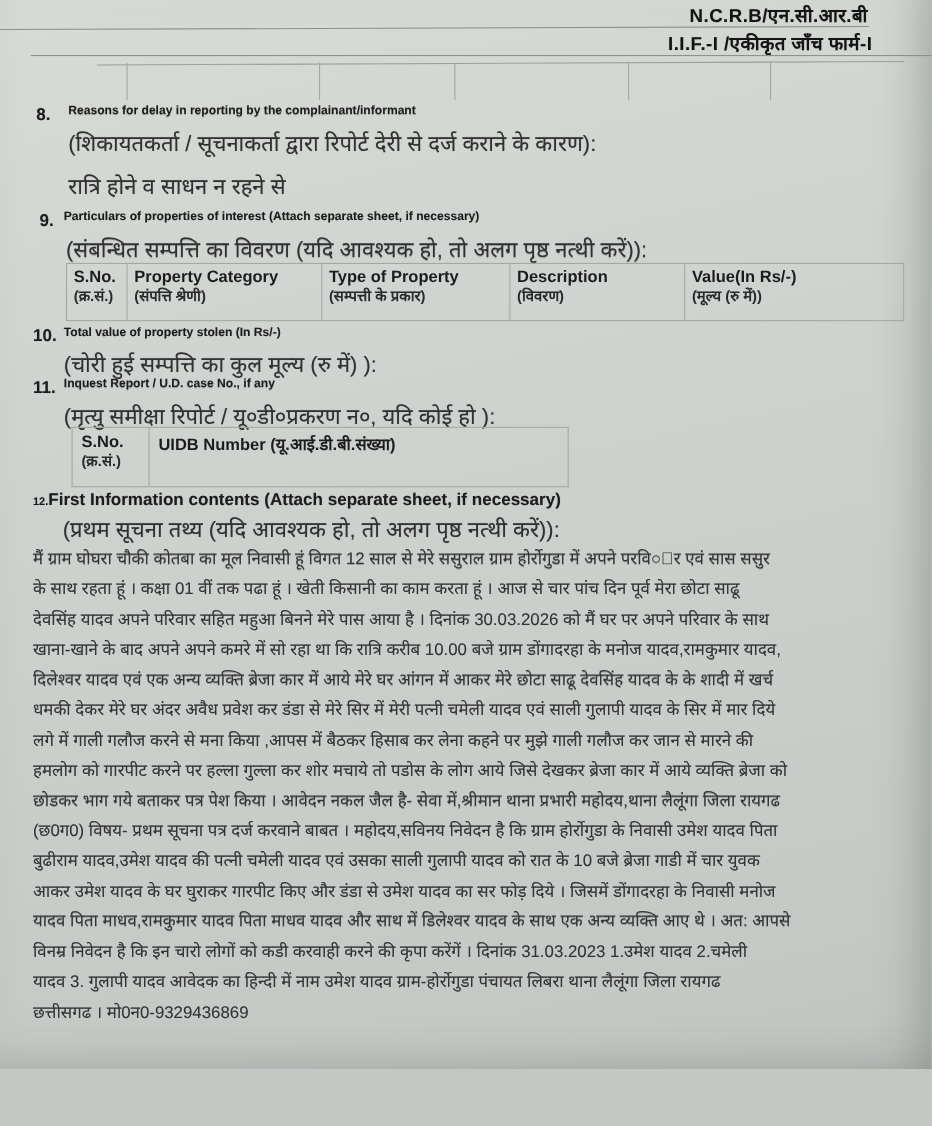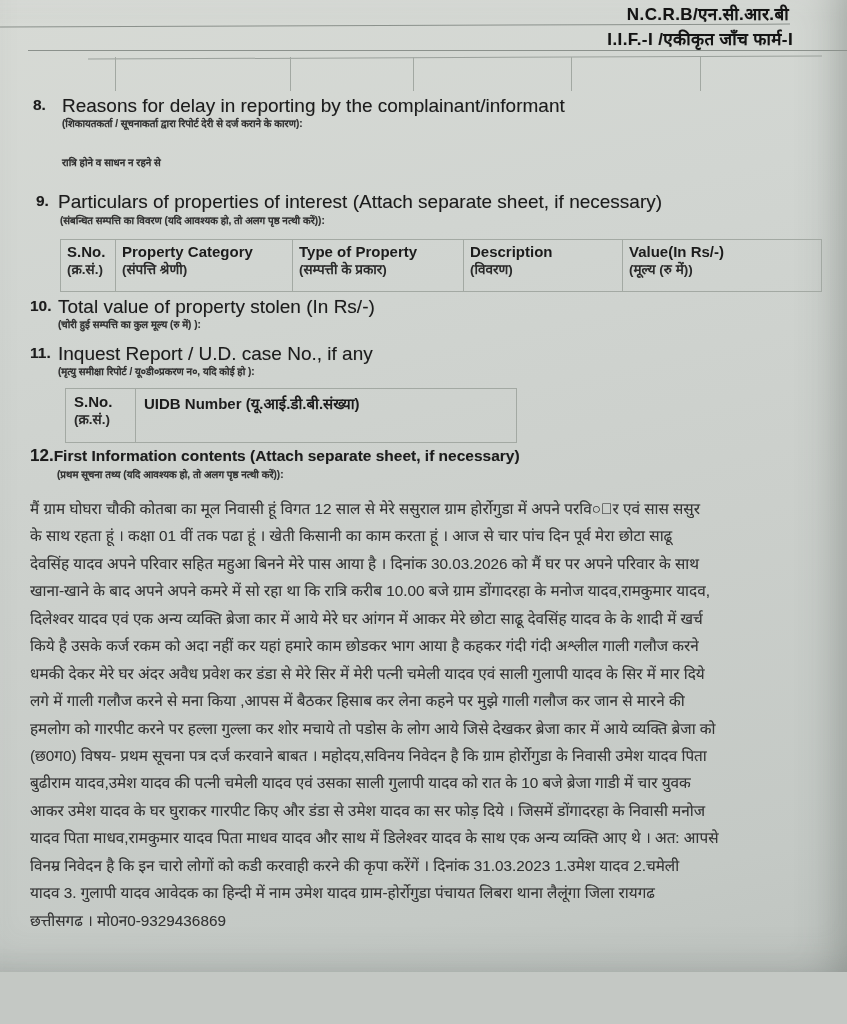--- a/index.html
+++ b/index.html
@@ -10,22 +10,22 @@
     box-shadow:inset -30px 0 42px -20px rgba(70,80,75,.32), inset 0 -28px 40px -22px rgba(70,80,75,.18), inset 0 14px 22px -14px rgba(255,255,255,.35);
   }
   .abs{position:absolute;}
   .soft{text-shadow:0 .3px .7px rgba(40,40,40,.33);}
   .enb{font-weight:bold;color:#1c1c1c;}
   .hi{color:#313131;}
   .rule{position:absolute;height:1px;background:#8b918c;}
   .vline{position:absolute;width:1px;background:#a2a8a2;top:57px;height:34px;}
   .hdr{position:absolute;font-weight:bold;color:#141414;font-size:17px;letter-spacing:.4px;white-space:nowrap;}
   .sec-num{position:absolute;font-weight:bold;font-size:15.5px;color:#1c1c1c;}
-  .sec-title{position:absolute;font-weight:normal;font-size:19px;color:#1c1c1c;white-space:nowrap;}
-  .sec-hi{position:absolute;font-size:10px;white-space:nowrap;font-weight:bold;}
+  .sec-title{position:absolute;font-weight:bold;font-size:11px;color:#1c1c1c;white-space:nowrap;}
+  .sec-hi{position:absolute;font-size:20px;white-space:nowrap;}
   .ptable{position:absolute;left:60px;top:239px;width:762px;height:53px;display:flex;border:1px solid #a3a9a3;box-sizing:border-box;}
   .ptable .cell{border-right:1px solid #a3a9a3;box-sizing:border-box;padding:3px 6px 0 6px;overflow:hidden;}
   .ptable .cell:last-child{border-right:none;}
   .cell .ce{font-weight:bold;font-size:15px;color:#1c1c1c;white-space:nowrap;}
   .cell .ch{font-weight:bold;font-size:13.5px;color:#2a2a2a;white-space:nowrap;}
   .utable{position:absolute;left:65px;top:388px;width:452px;height:55px;display:flex;border:1px solid #a3a9a3;box-sizing:border-box;}
   .utable .cell{border-right:1px solid #a3a9a3;box-sizing:border-box;padding:4px 8px 0 8px;}
   .utable .cell:last-child{border-right:none;}
   .para{position:absolute;left:30px;top:495px;width:800px;}
   .para .pline{height:27.45px;line-height:27.45px;font-size:15.3px;color:#343434;white-space:nowrap;text-shadow:0 .3px .6px rgba(45,45,45,.3);}
@@ -93,34 +93,34 @@
     <div class="cell" style="width:70px;">
       <div class="ce">S.No.</div>
       <div class="ch">(क्र.सं.)</div>
     </div>
     <div class="cell" style="flex:1;">
       <div class="ce">UIDB Number (यू.आई.डी.बी.संख्या)</div>
     </div>
   </div>
 
   <div class="abs" style="left:30px;top:446px;white-space:nowrap;">
-    <span class="enb soft" style="font-size:17px;margin-top:44px;">12.</span><span class="enb soft" style="font-size:15.5px;">First Information contents (Attach separate sheet, if necessary)</span>
+    <span class="enb soft" style="font-size:10px;margin-top:44px;">12.</span><span class="enb soft" style="font-size:15.5px;">First Information contents (Attach separate sheet, if necessary)</span>
   </div>
   <div class="sec-hi hi soft" style="left:57px;top:467px;">(प्रथम सूचना तथ्य (यदि आवश्यक हो, तो अलग पृष्ठ नत्थी करें)):</div>
 
   <div class="para">
     <div class="pline">मैं ग्राम घोघरा चौकी कोतबा का मूल निवासी हूं विगत 12 साल से मेरे ससुराल ग्राम होर्रोगुडा में अपने परवि○ार एवं सास ससुर</div>
     <div class="pline">के साथ रहता हूं । कक्षा 01 वीं तक पढा हूं । खेती किसानी का  काम करता हूं । आज से चार पांच दिन पूर्व मेरा छोटा साढू</div>
     <div class="pline">देवसिंह यादव अपने परिवार सहित महुआ बिनने मेरे पास आया है ।  दिनांक 30.03.2026 को मैं घर पर अपने परिवार के साथ</div>
     <div class="pline">खाना-खाने के बाद अपने अपने कमरे में सो रहा था कि रात्रि करीब 10.00 बजे ग्राम डोंगादरहा के मनोज यादव,रामकुमार यादव,</div>
     <div class="pline">दिलेश्वर यादव एवं एक अन्य व्यक्ति  ब्रेजा कार में आये मेरे घर आंगन में आकर मेरे छोटा साढू देवसिंह यादव के के शादी में खर्च</div>
-    <div class="pline">किये है उसके कर्ज रकम को अदा नहीं कर यहां हमारे काम छोडकर भाग आया है कहकर गंदी गंदी अश्लील गाली गलौज करने</div>
     <div class="pline">धमकी देकर मेरे घर अंदर अवैध प्रवेश कर डंडा से मेरे सिर में मेरी पत्नी चमेली यादव एवं साली गुलापी यादव के सिर में मार दिये</div>
     <div class="pline">लगे में गाली गलौज करने से मना किया ,आपस में बैठकर हिसाब कर लेना कहने पर मुझे गाली गलौज कर जान से मारने की</div>
     <div class="pline">हमलोग को गारपीट करने पर हल्ला गुल्ला कर शोर मचाये तो पडोस के लोग आये जिसे देखकर ब्रेजा कार में आये व्यक्ति ब्रेजा को</div>
+    <div class="pline">छोडकर भाग गये बताकर पत्र पेश किया । आवेदन नकल जैल है- सेवा में,श्रीमान थाना प्रभारी महोदय,थाना लैलूंगा जिला रायगढ</div>
     <div class="pline">(छ0ग0) विषय- प्रथम सूचना पत्र दर्ज करवाने बाबत । महोदय,सविनय निवेदन है कि ग्राम होर्रोगुडा  के निवासी उमेश यादव पिता</div>
     <div class="pline">बुढीराम यादव,उमेश यादव की पत्नी चमेली यादव एवं उसका साली गुलापी यादव को रात के 10 बजे ब्रेजा गाडी में चार युवक</div>
     <div class="pline">आकर उमेश यादव के घर घुराकर गारपीट किए और डंडा से उमेश यादव का सर फोड़ दिये ।  जिसमें डोंगादरहा के निवासी मनोज</div>
     <div class="pline">यादव पिता माधव,रामकुमार यादव पिता माधव यादव और साथ में डिलेश्वर यादव के साथ एक अन्य व्यक्ति आए थे । अत: आपसे</div>
     <div class="pline">विनम्र निवेदन है कि इन चारो लोगों को कडी करवाही करने की कृपा करेंगें ।  दिनांक 31.03.2023 1.उमेश यादव 2.चमेली</div>
     <div class="pline">यादव 3. गुलापी यादव  आवेदक का हिन्दी में नाम  उमेश यादव ग्राम-होर्रोगुडा पंचायत लिबरा थाना लैलूंगा जिला रायगढ</div>
     <div class="pline">छत्तीसगढ ।  मो0न0-9329436869</div>
   </div>
 
 </div>

